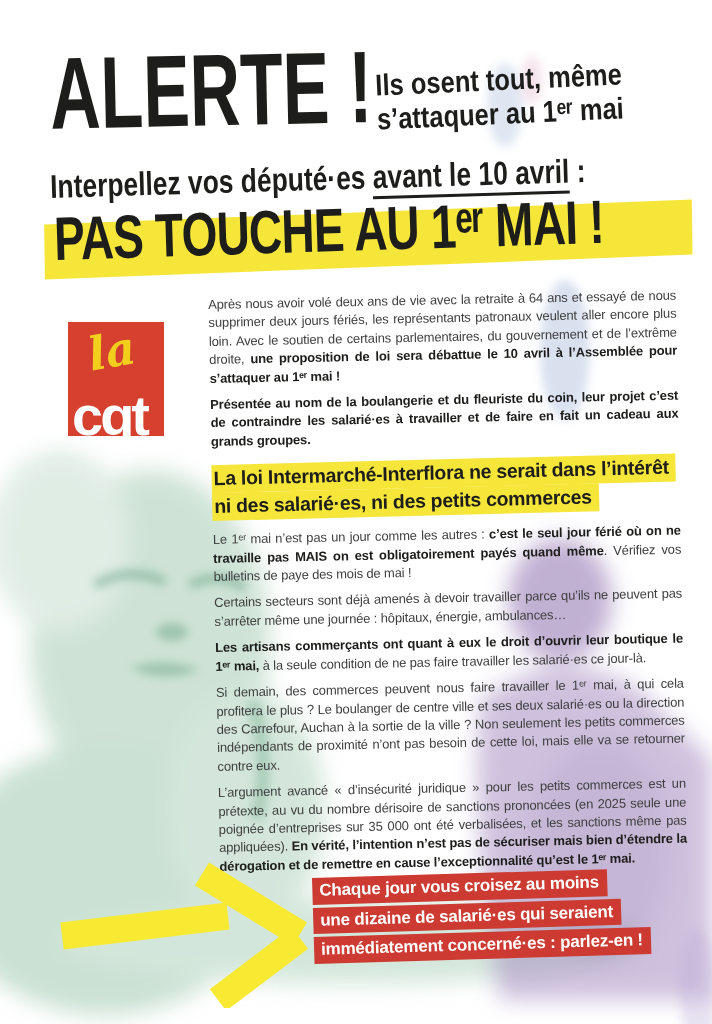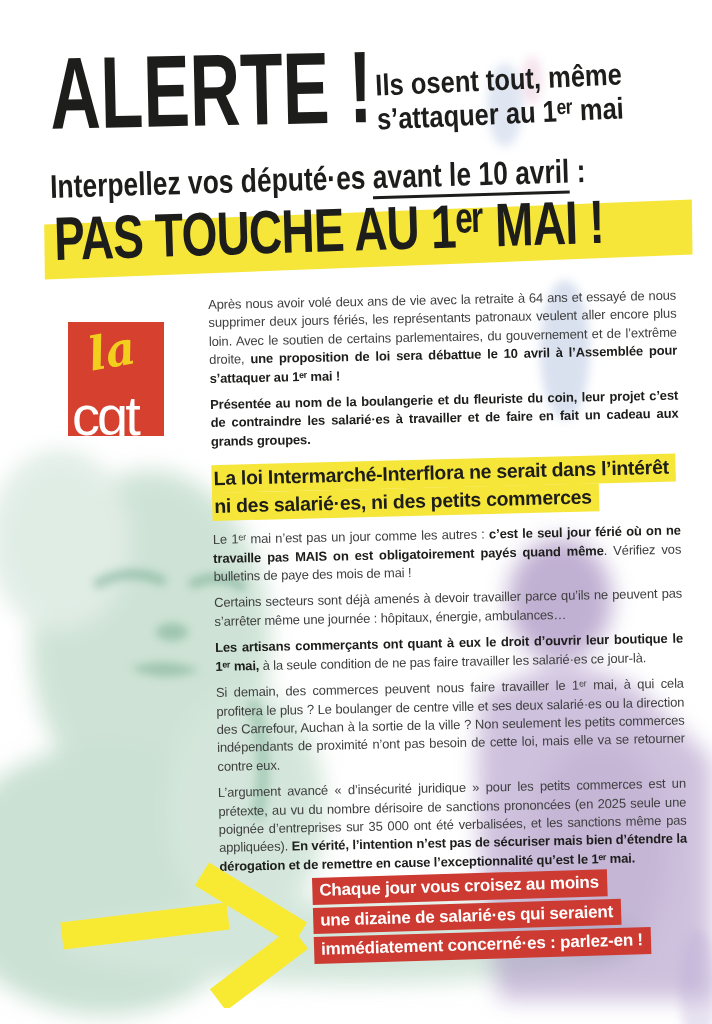--- a/index.html
+++ b/index.html
@@ -26,21 +26,21 @@
   .callout .ul{border-bottom:3px solid var(--ink);padding-bottom:1px;}
 
   .banner{left:44px;top:196px;width:652px;transform:rotate(-1.8deg);}
   .banner-band{position:absolute;left:0;top:16px;width:648px;height:55px;background:var(--yellow);transform:skewX(-1.5deg) rotate(-0.4deg);}
   .banner-text{position:relative;font-size:59px;font-weight:bold;letter-spacing:-1px;line-height:1.1;padding-left:10px;}
 
   
   .logo{left:68px;top:322px;width:96px;height:114px;background:var(--red_logo);}
   .logo-la{position:absolute;left:20px;top:6px;font-family:"DejaVu Serif",serif;font-style:italic;font-weight:bold;
            font-size:46px;color:var(--logo_script_yellow);transform:rotate(-10deg);line-height:1;}
-  .logo-cgt{position:absolute;left:4px;bottom:-8px;font-size:56px;font-weight:normal;color:#fff;letter-spacing:-3px;line-height:1;white-space:nowrap;text-align:right;}
+  .logo-cgt{position:absolute;left:4px;bottom:-8px;font-size:56px;font-weight:bold;color:#fff;letter-spacing:-3px;line-height:1;white-space:nowrap;text-align:right;}
 
   
   .bodycol{left:208px;top:296px;width:468px;transform:rotate(-1.15deg);transform-origin:0 0;
            font-size:13px;line-height:18.4px;letter-spacing:-0.15px;color:var(--body_text);text-align:justify;}
   .bodycol p{margin:0 0 8px 0;}
   .bodycol .b{font-weight:bold;color:var(--ink);}
   .h2{margin:13px 0 11px 0;font-size:19.5px;line-height:25px;font-weight:bold;color:var(--ink);text-align:left;letter-spacing:-0.3px;}
   .h2 .hl{background:var(--yellow);padding:1px 7px 2px 2px;display:inline-block;transform:rotate(-0.3deg);}
 
   

